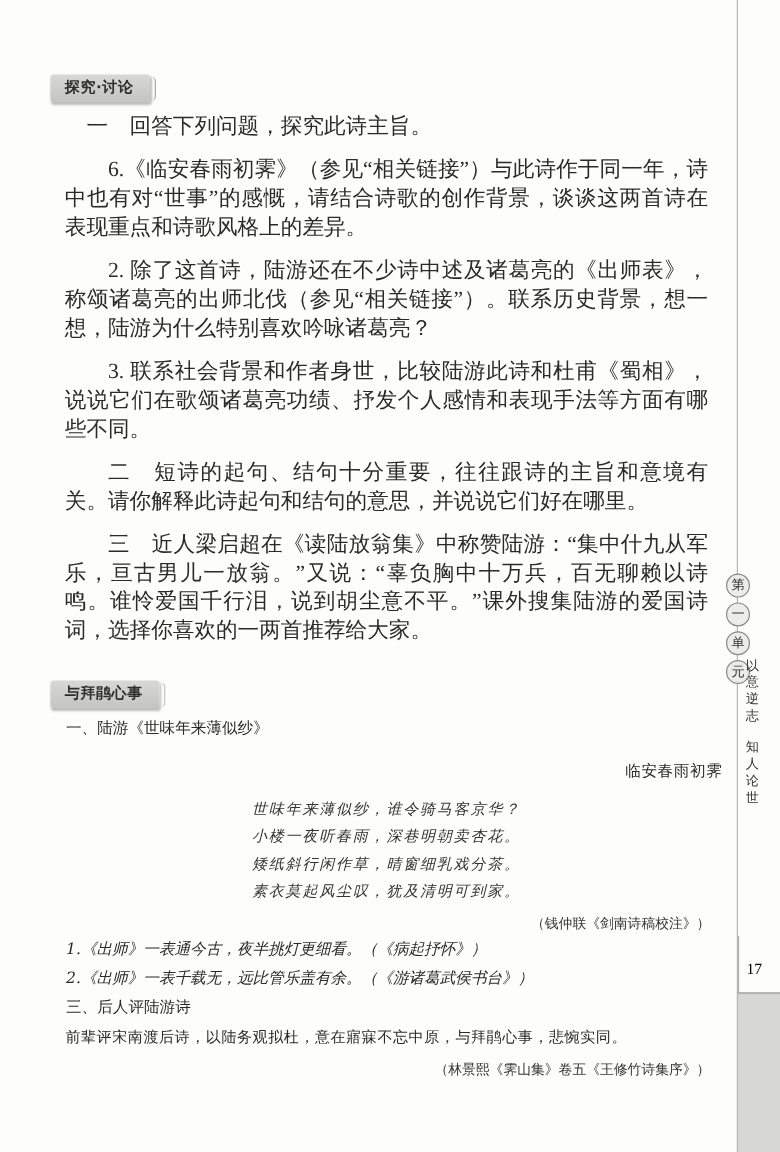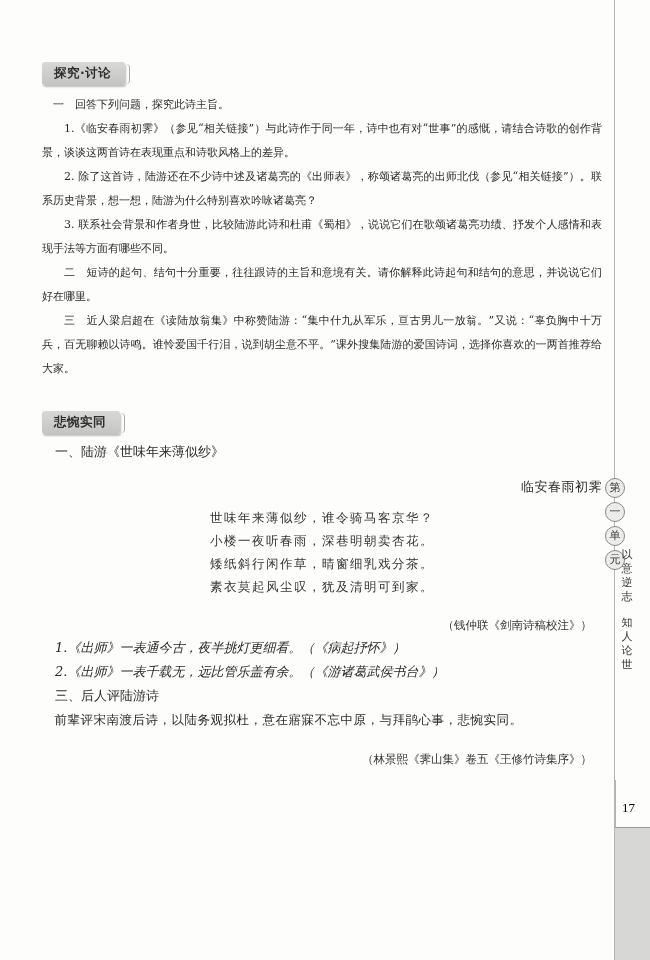--- a/index.html
+++ b/index.html
@@ -24,29 +24,29 @@
       font-size: 12.5px;
       color: #2e2e2e;
       box-shadow: 1px 2px 2px rgba(0,0,0,0.25);
       letter-spacing: 0.5px;
     }
     .section-tag::after {
       content: ""; position: absolute; right: -5px; top: 2px; bottom: 1px;
       width: 4px; border-right: 1px solid #aaa; border-radius: 0 4px 4px 0;
     }
 
-    p { margin: 0; font-size: 11px; line-height: 24px; text-align: justify; }
+    p { margin: 12px; font-size: 18px; line-height: 24px; text-align: justify; font-family: Liberation Serif, serif; }
     .indent { text-indent: 2em; }
     .q-head { text-indent: 1em; margin-top: 4px; }
 
     .links-block { margin-top: 30px; }
     .sub-head { font-size: 13px; line-height: 24px; padding-left: 1em; }
     .poem-title { text-align: right; font-size: 13px; margin: 14px 0 10px; letter-spacing: 0.5px; }
-    .poem { font-family: "DejaVu Serif", serif; font-size: 12.5px; line-height: 23px; text-align: center; letter-spacing: 1.5px; color: #333; }
-    .source { text-align: right; font-size: 11.5px; line-height: 22px; padding-right: 10px; margin-top: 16px; color: #333; }
+    .poem { font-family: "DejaVu Serif", serif; font-size: 12.5px; line-height: 23px; text-align: center; letter-spacing: 1.5px; color: #333; font-style: italic; }
+    .source { text-align: right; font-size: 11.5px; line-height: 22px; padding-right: 10px; margin-top: 4px; color: #333; }
     .list-line { font-size: 13px; line-height: 24px; padding-left: 1em; font-style: italic; }
     .quote-line { font-size: 12.5px; line-height: 24px; padding-left: 1em; letter-spacing: 0.5px; }
 
     .margin-rule { position: absolute; left: 614px; top: 0; width: 1px; height: 960px; background: #b5b5b5; }
     .unit-badges { position: absolute; left: 604px; top: 478px; width: 22px; }
     .unit-badge {
       width: 18px; height: 18px; border-radius: 50%;
       border: 1px solid #888; background: #ececea;
       font-size: 11px; line-height: 18px; text-align: center;
       margin: 0 auto 4px auto; color: #333;
@@ -70,29 +70,29 @@
 </head>
 <body>
 
 <div class="page">
 
   <div class="content">
 
     <div>
       <div class="section-tag">探究·讨论</div>
       <p class="q-head" style="margin-top:8px">一　回答下列问题，探究此诗主旨。</p>
-      <p class="indent">1.《临安春雨初霁》（参见“相关链接”）与此诗作于同一年，诗中也有对“世事”的感慨，请结合诗歌的创作背景，谈谈这两首诗在表现重点和诗歌风格上的差异。</p>
+      <p class="indent">6.《临安春雨初霁》（参见“相关链接”）与此诗作于同一年，诗中也有对“世事”的感慨，请结合诗歌的创作背景，谈谈这两首诗在表现重点和诗歌风格上的差异。</p>
       <p class="indent">2. 除了这首诗，陆游还在不少诗中述及诸葛亮的《出师表》，称颂诸葛亮的出师北伐（参见“相关链接”）。联系历史背景，想一想，陆游为什么特别喜欢吟咏诸葛亮？</p>
       <p class="indent">3. 联系社会背景和作者身世，比较陆游此诗和杜甫《蜀相》，说说它们在歌颂诸葛亮功绩、抒发个人感情和表现手法等方面有哪些不同。</p>
       <p class="indent">二　短诗的起句、结句十分重要，往往跟诗的主旨和意境有关。请你解释此诗起句和结句的意思，并说说它们好在哪里。</p>
       <p class="indent">三　近人梁启超在《读陆放翁集》中称赞陆游：“集中什九从军乐，亘古男儿一放翁。”又说：“辜负胸中十万兵，百无聊赖以诗鸣。谁怜爱国千行泪，说到胡尘意不平。”课外搜集陆游的爱国诗词，选择你喜欢的一两首推荐给大家。</p>
     </div>
 
     <div class="links-block">
-      <div class="section-tag">悲惋实同</div>
+      <div class="section-tag">与拜鹃心事</div>
       <div class="sub-head" style="margin-top:6px">一、陆游《世味年来薄似纱》</div>
 
       <div class="poem-title">临安春雨初霁</div>
       <div class="poem">
         <div>世味年来薄似纱，谁令骑马客京华？</div>
         <div>小楼一夜听春雨，深巷明朝卖杏花。</div>
         <div>矮纸斜行闲作草，晴窗细乳戏分茶。</div>
         <div>素衣莫起风尘叹，犹及清明可到家。</div>
       </div>
       <div class="source">（钱仲联《剑南诗稿校注》）</div>

